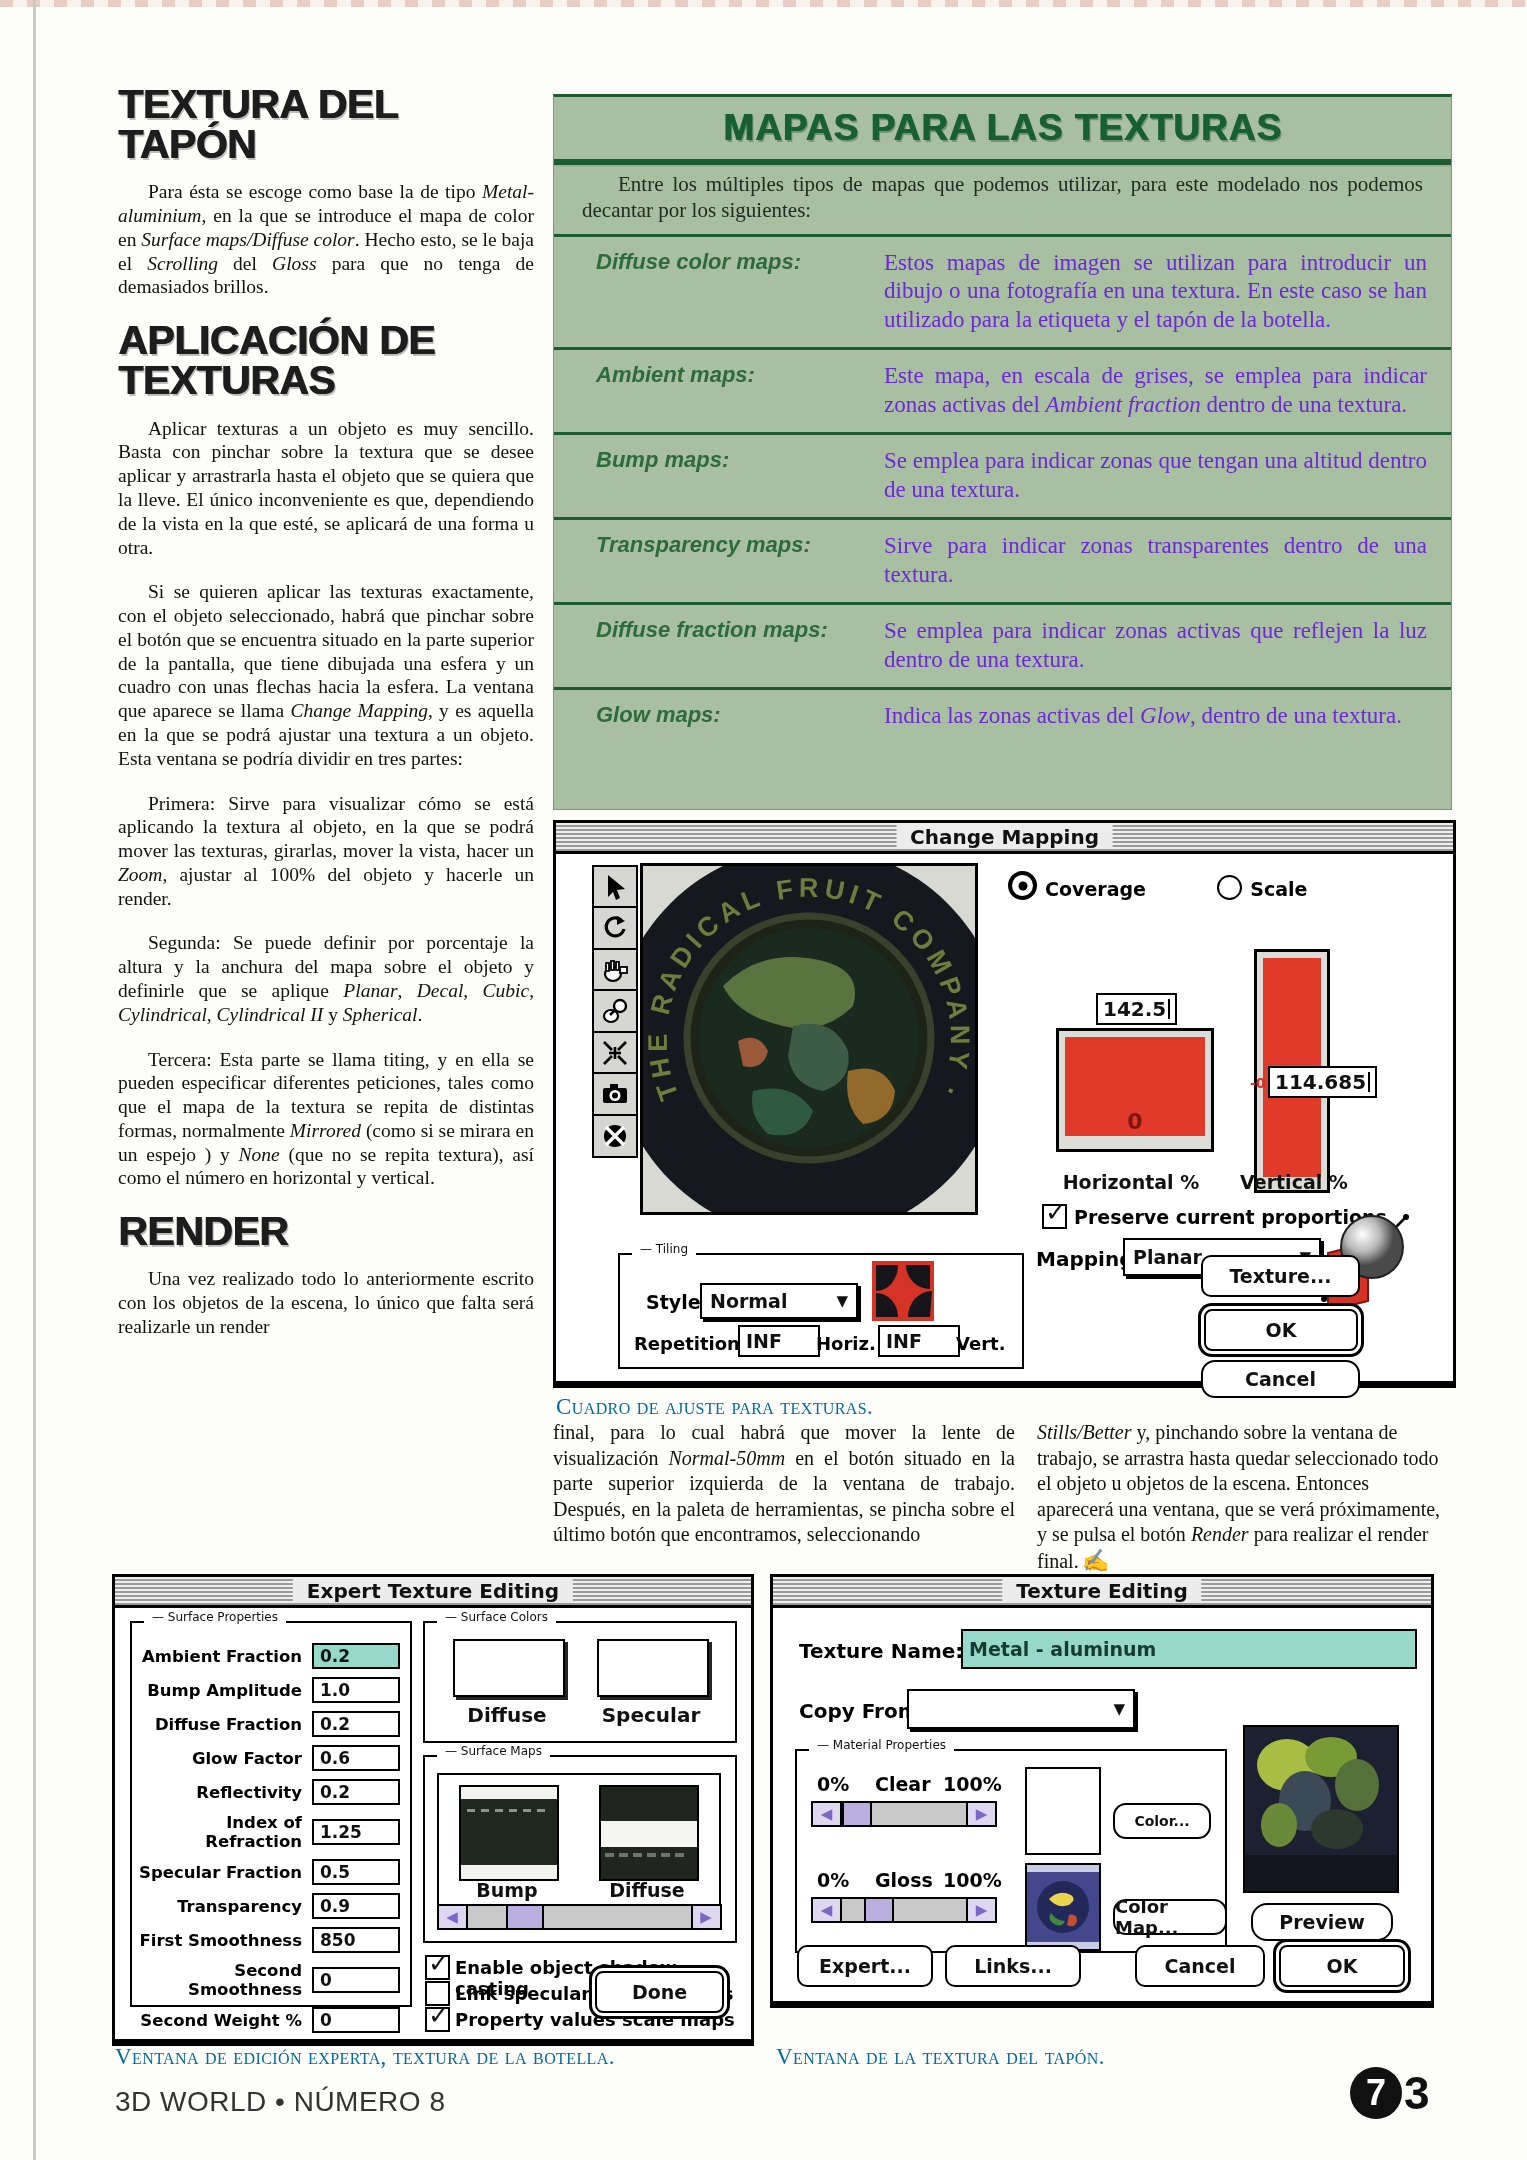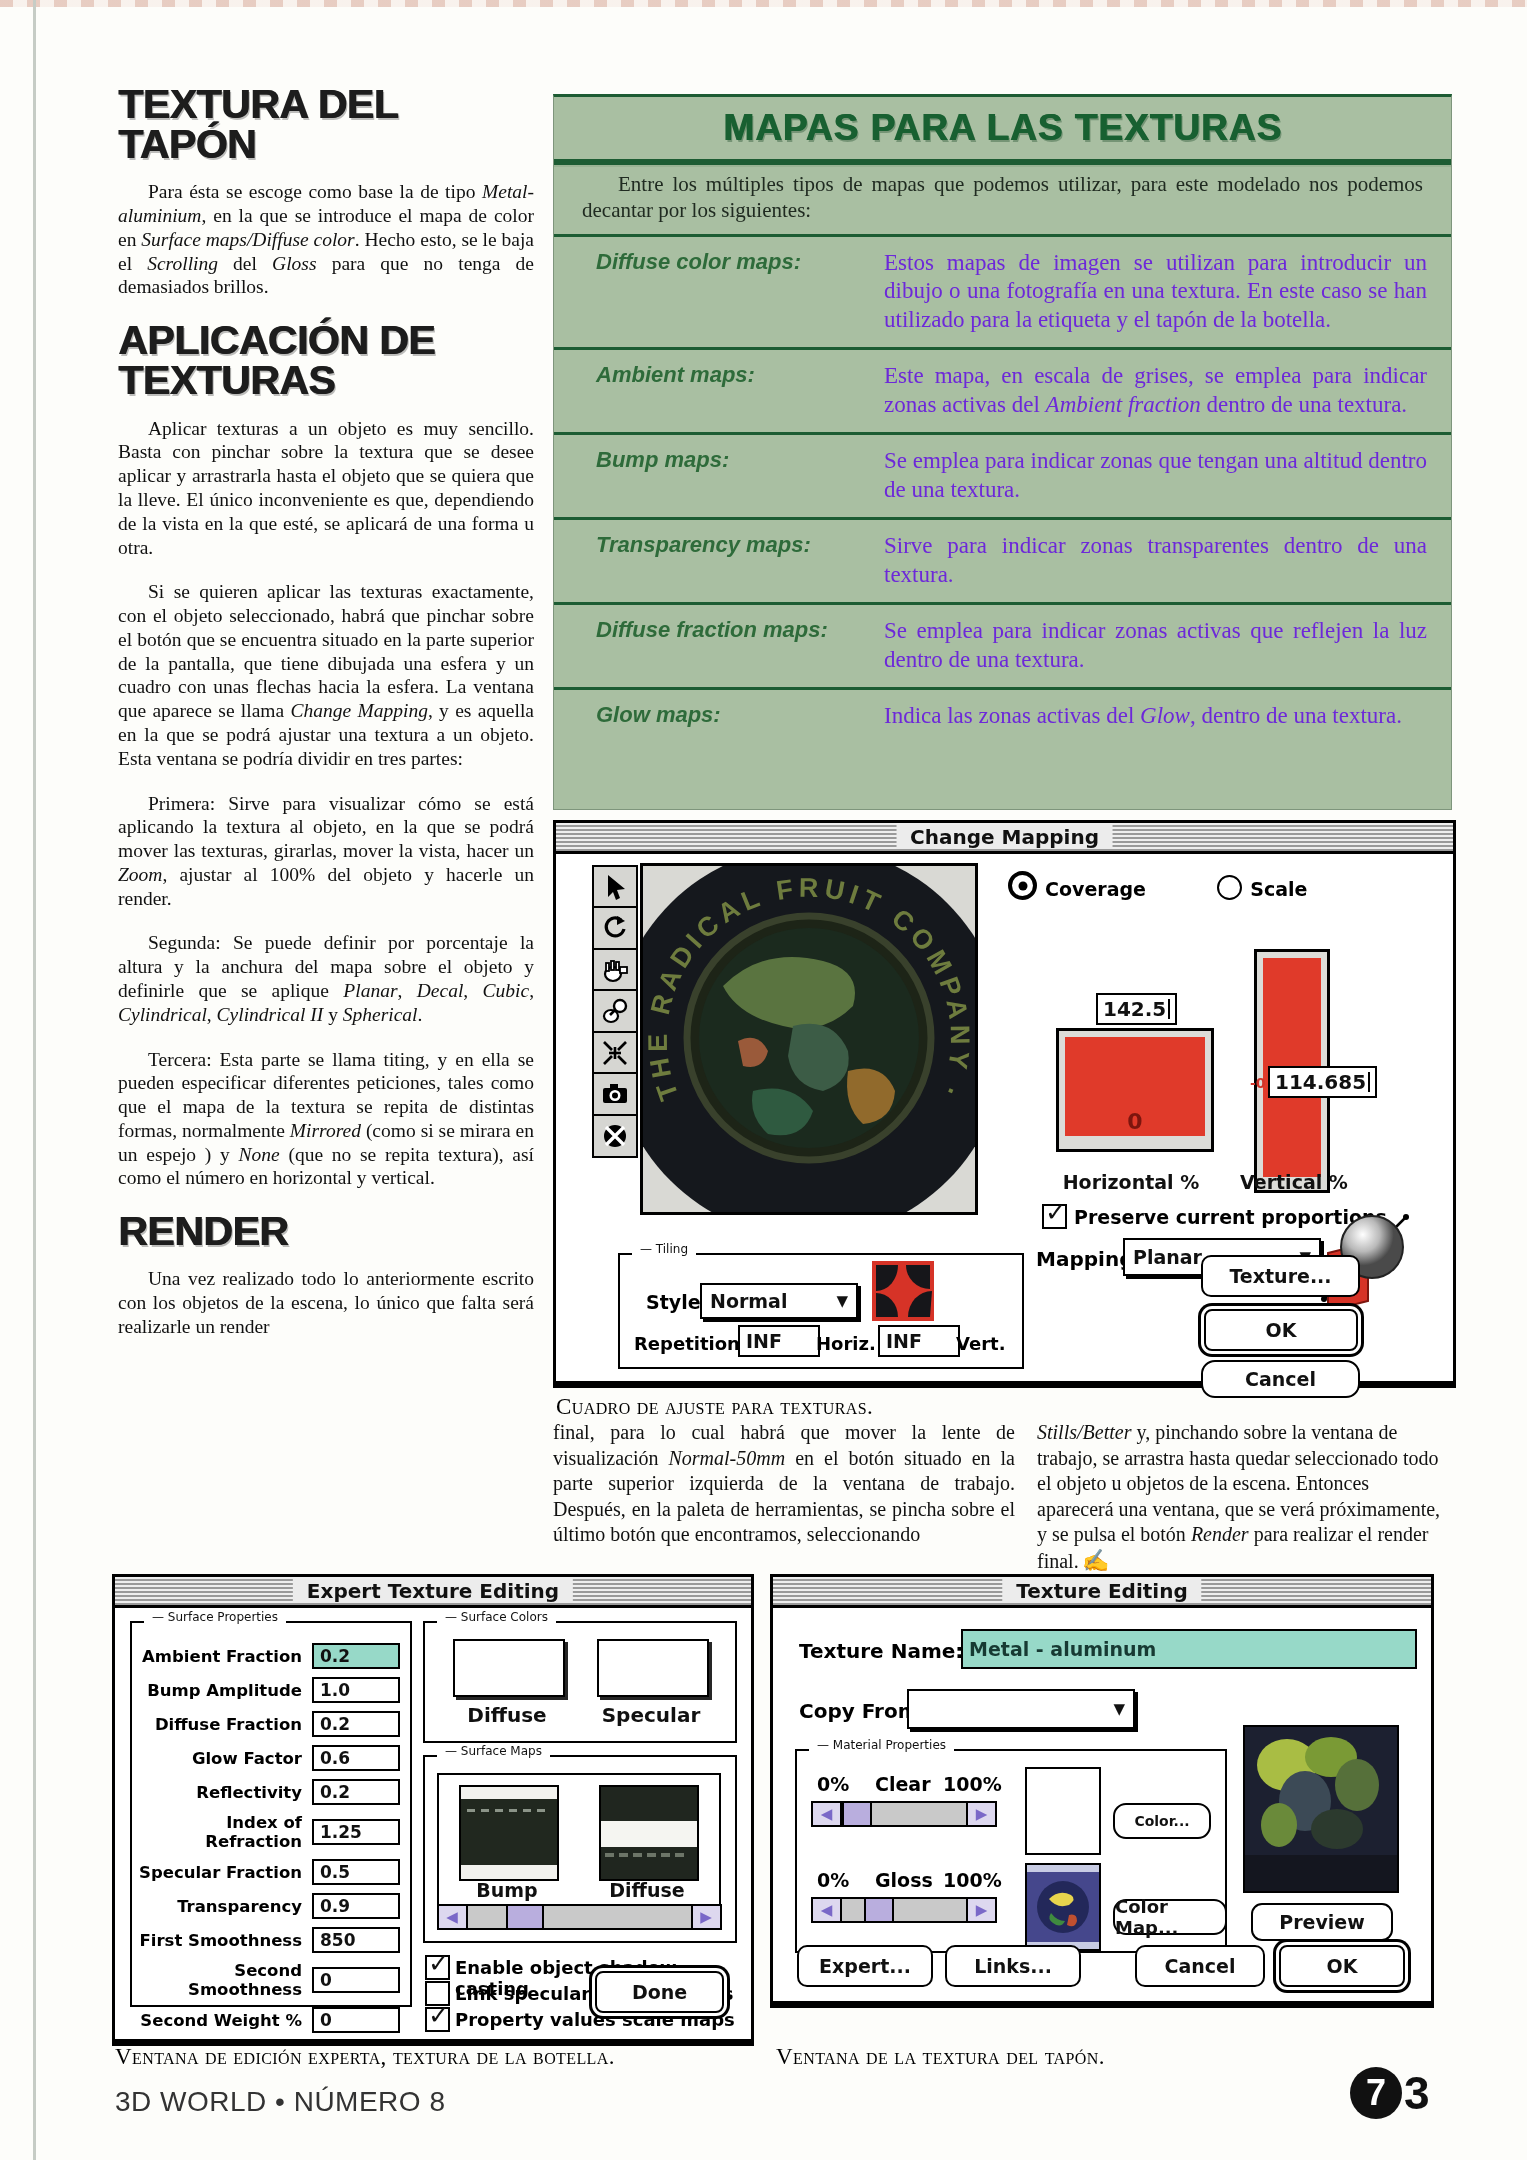--- a/index.html
+++ b/index.html
@@ -86,21 +86,21 @@
     display:flex;align-items:flex-end;justify-content:center;}
   .pct-zero{color:#7c150e;font:bold 22px "DejaVu Sans",sans-serif;margin-bottom:2px;}
   .val-box{position:absolute;background:#fff;border:2.5px solid #000;
     font:bold 20px "DejaVu Sans",sans-serif;display:flex;align-items:center;padding:2px 5px;}
   .val-box::after{content:"";width:2px;height:20px;background:#000;margin-left:2px;}
   .v-marker{position:absolute;color:#d0342a;font:bold 14px "DejaVu Sans",sans-serif;}
   .bar-label{position:absolute;font:bold 19px "DejaVu Sans",sans-serif;text-align:center;}
 
   
   .caption{position:absolute;font-family:"Liberation Serif",serif;font-variant:small-caps;
-    font-size:23px;letter-spacing:.4px;color:#000000;}
+    font-size:23px;letter-spacing:.4px;color:#0369a1;}
   .footer{position:absolute;font-family:"Liberation Sans",sans-serif;font-size:28px;color:#333;
     letter-spacing:.5px;}
   .badge{position:absolute;display:flex;align-items:center;}
   .badge-circle{width:52px;height:52px;background:#111;border-radius:50%;color:#fff;
     display:flex;align-items:center;justify-content:center;font:bold 36px "Liberation Sans",sans-serif;}
   .badge-three{font:bold 46px "Liberation Sans",sans-serif;color:#111;margin-left:2px;}
 
   .swatch{position:absolute;background:#fff;border:2.5px solid #000;box-shadow:3px 3px 0 rgba(0,0,0,.85);}
   .thumb-img{position:absolute;border:2.5px solid #000;overflow:hidden;}
   .center-label{position:absolute;font:bold 20px "DejaVu Sans",sans-serif;text-align:center;}
@@ -536,21 +536,21 @@
         <rect width="152" height="164" fill="#1c2030"></rect>
         <ellipse cx="42" cy="38" rx="30" ry="26" fill="#a9bd44"></ellipse>
         <ellipse cx="86" cy="30" rx="26" ry="20" fill="#7a9a35"></ellipse>
         <ellipse cx="112" cy="58" rx="22" ry="26" fill="#56703a"></ellipse>
         <ellipse cx="60" cy="74" rx="26" ry="30" fill="#3c4a56"></ellipse>
         <ellipse cx="34" cy="98" rx="18" ry="22" fill="#6a8a3a"></ellipse>
         <ellipse cx="92" cy="102" rx="26" ry="20" fill="#2c3a2e"></ellipse>
         <rect y="128" width="152" height="36" fill="#14161f"></rect>
       </svg>
     </div>
-    <div class="mac-btn" style="left:478px;top:326px;width:138px;height:34px;border-radius:11px;">
+    <div class="mac-btn" style="left:478px;top:326px;width:138px;height:34px;border-radius:16px;">
         <span>Preview</span>
       </div>
 
     <div class="mac-btn" style="left:24px;top:368px;width:132px;height:38px;">
         <span>Expert...</span>
       </div>
     <div class="mac-btn" style="left:172px;top:368px;width:132px;height:38px;">
         <span>Links...</span>
       </div>
     <div class="mac-btn" style="left:362px;top:368px;width:126px;height:38px;">

